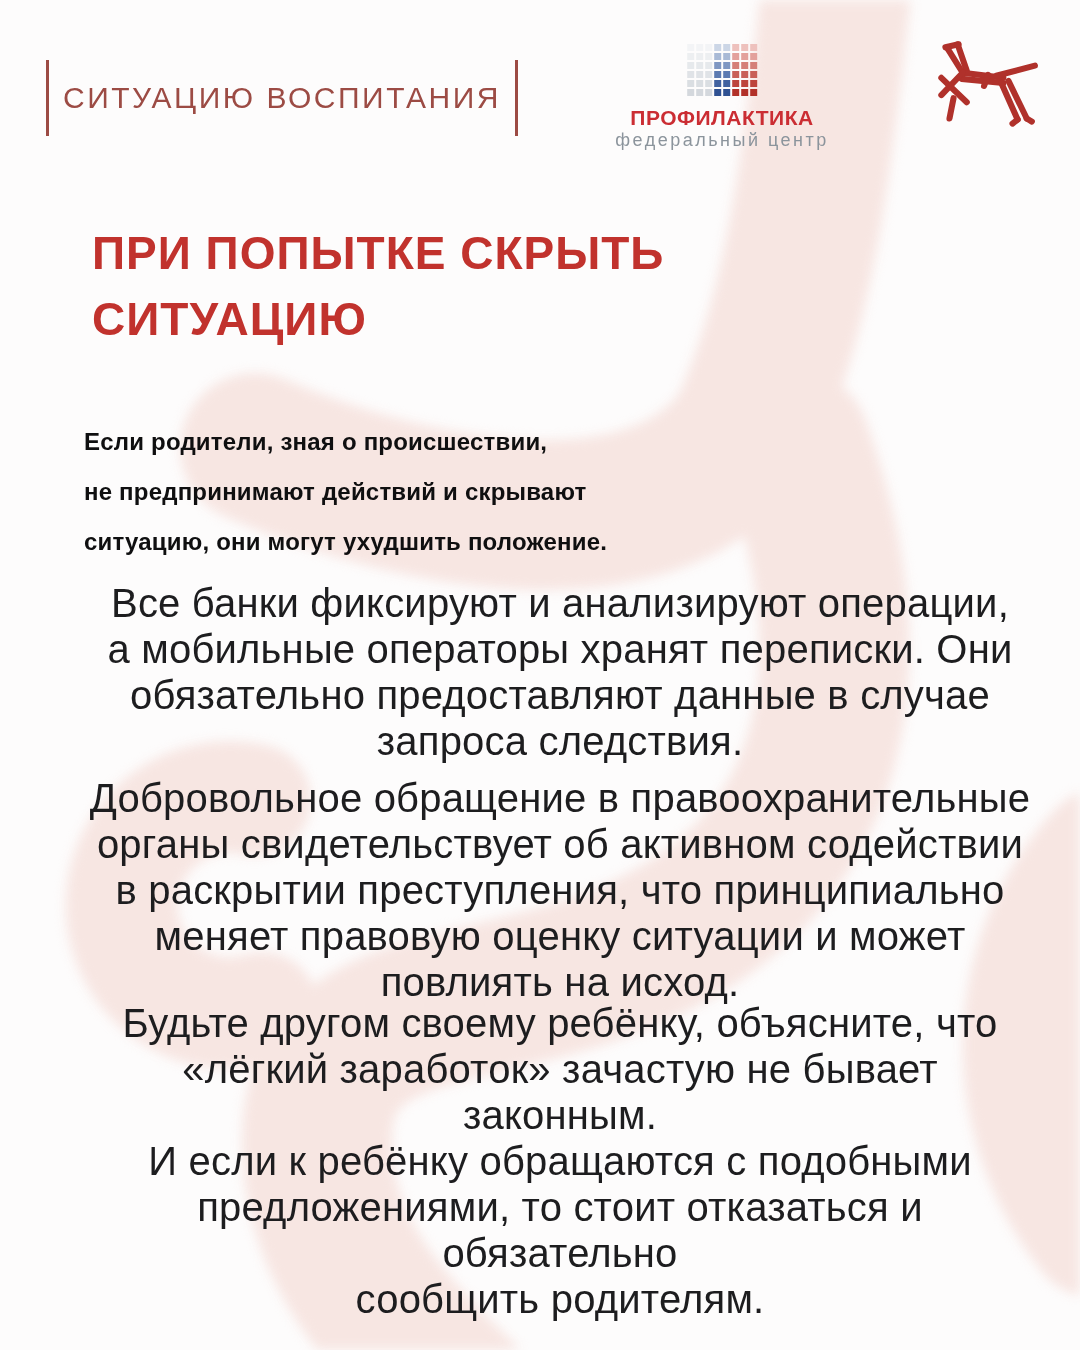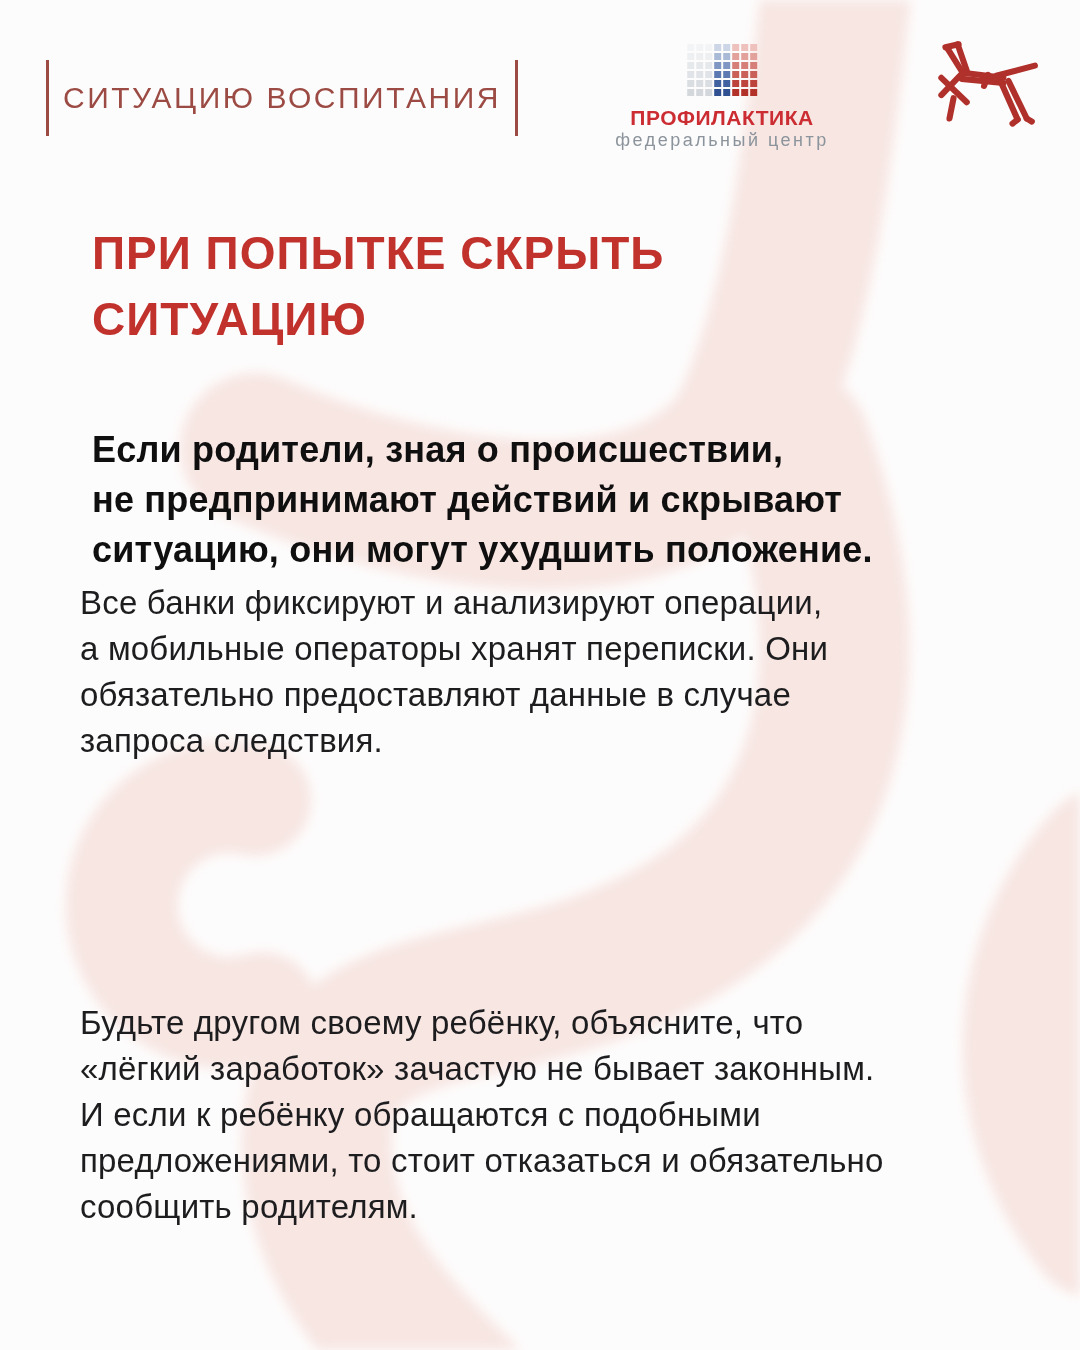--- a/index.html
+++ b/index.html
@@ -49,30 +49,30 @@
 
   
   .page-title{
     left:80px;top:208px;width:940px;margin:12px;
     font-size:46px;line-height:66px;font-weight:800;letter-spacing:1px;
     color:var(--title-red);white-space:pre-line;
   }
 
   
   .intro{
-    left:80px;top:413px;width:960px;margin:12px;
-    font-size:36px;line-height:50px;font-weight:700;letter-spacing:.2px;
+    left:80px;top:413px;width:960px;margin:4px;
+    font-size:24px;line-height:50px;font-weight:700;letter-spacing:.2px;
     color:var(--text-strong);white-space:pre-line;
   }
 
   
   .para{
     left:80px;width:960px;margin:0;
-    font-size:33px;line-height:46px;font-weight:400;letter-spacing:.2px;
-    color:var(--text);white-space:pre-line;
+    font-size:40px;line-height:46px;font-weight:400;letter-spacing:.2px;
+    color:var(--text);white-space:pre-line;text-align:center;
   }
   .para-1{top:580px}
   .para-2{top:775px}
   .para-3{top:1000px}
 </style>
 </head>
 <body>
 
 <div class="poster">
 
@@ -165,19 +165,24 @@
 СИТУАЦИЮ</h1>
 
   <p class="layer intro">Если родители, зная о происшествии,
 не предпринимают действий и скрывают
 ситуацию, они могут ухудшить положение.</p>
 
   <p class="layer para para-1">Все банки фиксируют и анализируют операции,
 а мобильные операторы хранят переписки. Они
 обязательно предоставляют данные в случае
 запроса следствия.</p>
+  <p class="layer para para-2">Добровольное обращение в правоохранительные
+органы свидетельствует об активном содействии
+в раскрытии преступления, что принципиально
+меняет правовую оценку ситуации и может
+повлиять на исход.</p>
   <p class="layer para para-3">Будьте другом своему ребёнку, объясните, что
 «лёгкий заработок» зачастую не бывает законным.
 И если к ребёнку обращаются с подобными
 предложениями, то стоит отказаться и обязательно
 сообщить родителям.</p>
 
 </div>
 
 </body></html>

